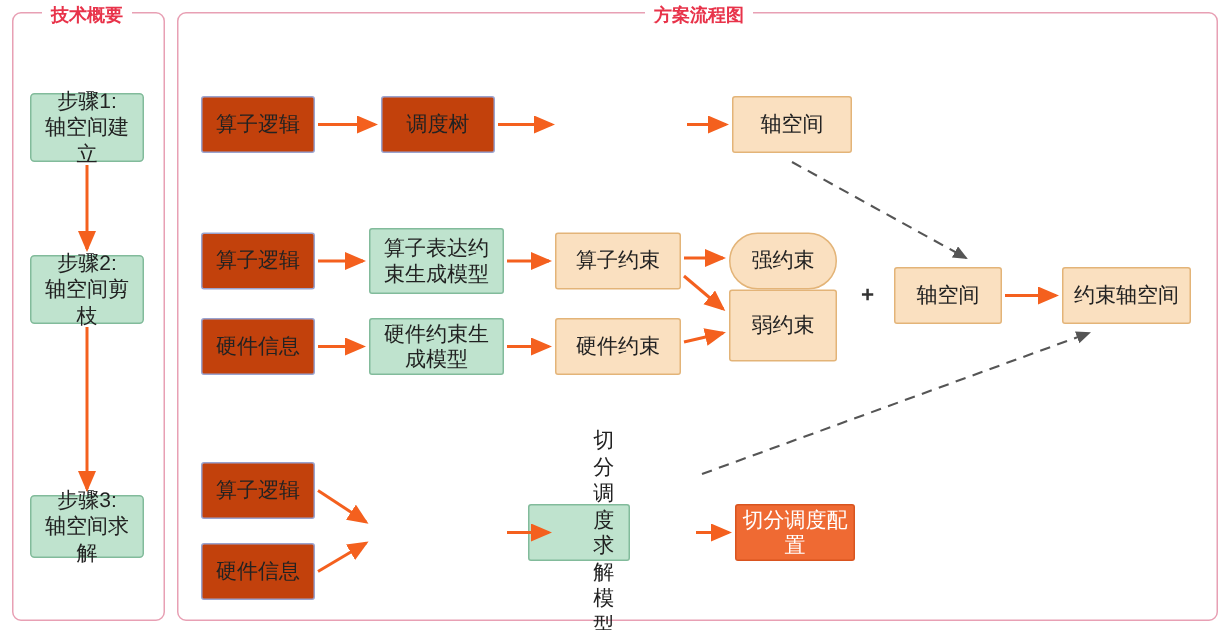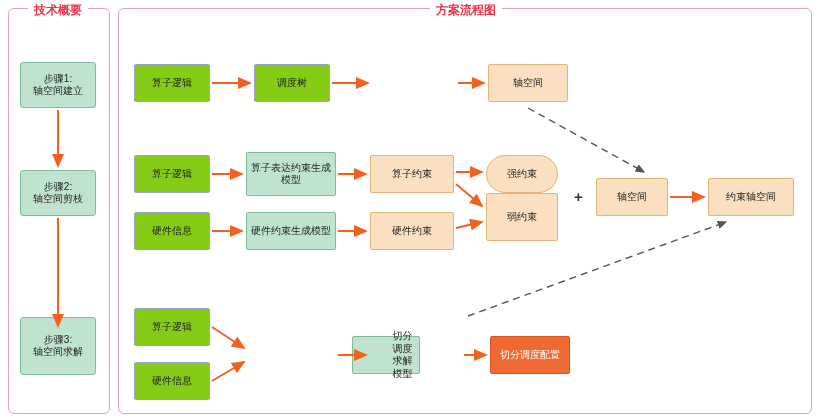--- a/index.html
+++ b/index.html
@@ -35,28 +35,28 @@
     padding: 0 6px;
     white-space: nowrap;
   }
   .node {
     position: absolute;
     box-sizing: border-box;
     display: flex;
     align-items: center;
     justify-content: center;
     text-align: center;
-    font-size: 10px;
+    font-size: 14px;
     line-height: 1.25;
     color: #222222;
     border-radius: 2px;
     padding: 2px 3px;
   }
   .n-blue {
-    background: #84cc16;
+    background: #c2410c;
     border: 1px solid #9aa3cf;
   }
   .n-green {
     background: #bfe3ce;
     border: 1px solid #82bb9b;
   }
   .n-orange {
     background: #fae0c0;
     border: 1px solid #e3b478;
   }
@@ -93,21 +93,21 @@
   <div class="panel-title" style="left:28px; top:2px;">技术概要</div>
 
   <div class="node n-step" style="left:20px; top:62px; width:76px; height:46px;">
     <span style="white-space:pre-line;">步骤1:
 轴空间建立</span>
   </div>
   <div class="node n-step" style="left:20px; top:170px; width:76px; height:46px;">
     <span style="white-space:pre-line;">步骤2:
 轴空间剪枝</span>
   </div>
-  <div class="node n-step" style="left:20px; top:317px; width:76px; height:58px;">
+  <div class="node n-step" style="left:20px; top:330px; width:76px; height:42px;">
     <span style="white-space:pre-line;">步骤3:
 轴空间求解</span>
   </div>
 
   <div class="panel" style="left:118px; top:8px; width:692px; height:404px;"></div>
   <div class="panel-title" style="left:430px; top:2px;">方案流程图</div>
 
   <div class="node n-blue" style="left:134px; top:64px; width:76px; height:38px;">
     <span>算子逻辑</span>
   </div>

